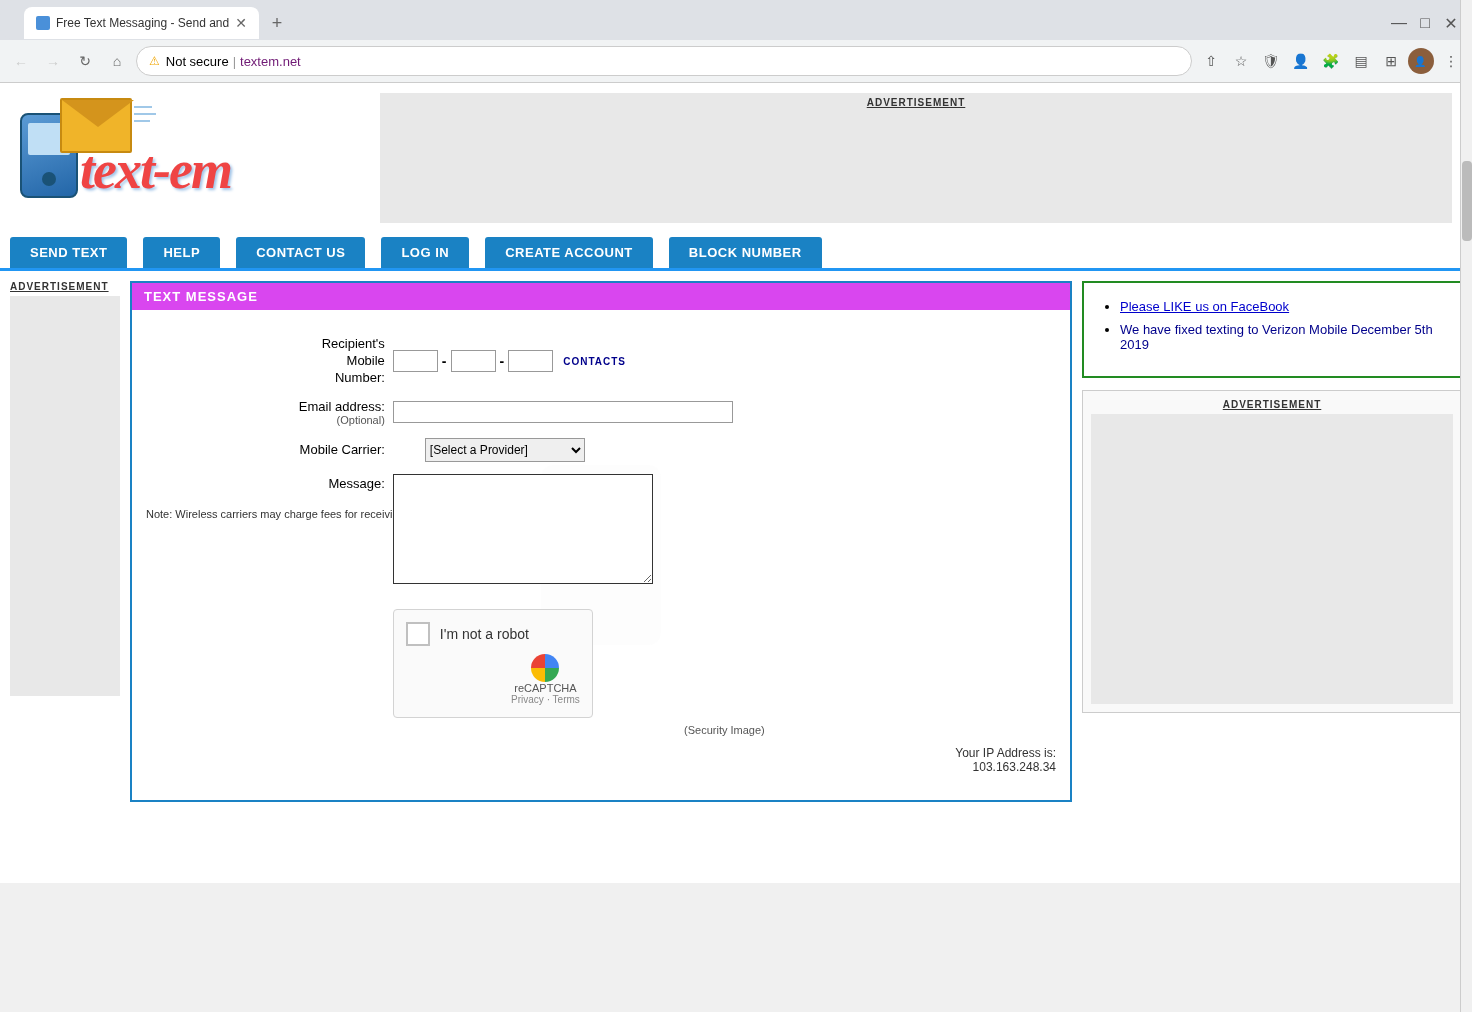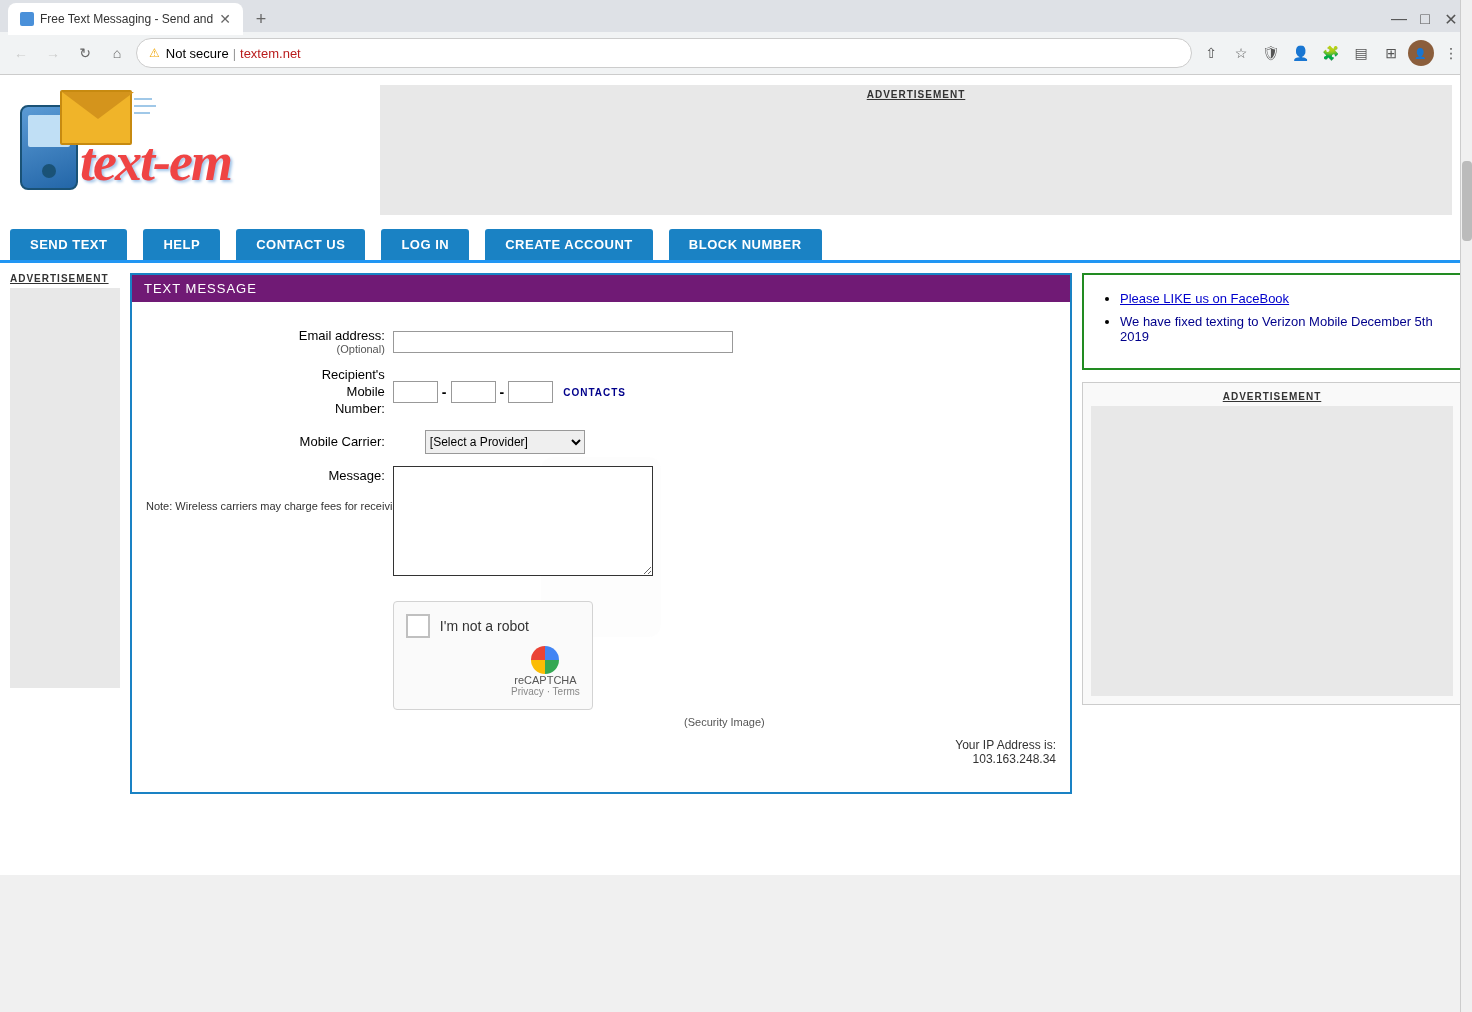--- a/index.html
+++ b/index.html
@@ -6,23 +6,23 @@
     body { font-family: Arial, sans-serif; font-size: 13px; background: #f0f0f0; }
 
     
     .browser-chrome {
       background: #dee1e6;
       width: 100%;
     }
     .browser-titlebar {
       display: flex;
       align-items: center;
-      padding: 6px 8px 0 8px;
+      padding: 6px 8px 0 24px;
       background: #dee1e6;
-      height: 32px;
+      height: 40px;
       border-radius: 15px;
     }
     .browser-tab {
       display: flex;
       align-items: center;
       background: #fff;
       border-radius: 8px 8px 0 0;
       padding: 6px 12px;
       font-size: 12px;
       color: #333;
@@ -90,21 +90,21 @@
     }
     .address-warning {
       color: #f0a500;
       margin-right: 6px;
       font-size: 12px;
     }
     .address-separator {
       color: #999;
       margin: 0 4px;
     }
-    .address-url { color: #b91c1c; }
+    .address-url { color: #701a75; }
     .toolbar-icons {
       display: flex;
       align-items: center;
       gap: 4px;
     }
     .toolbar-icon-btn {
       width: 26px; height: 26px;
       border-radius: 50%;
       border: none;
       background: transparent;
@@ -229,23 +229,23 @@
     
     .form-area {
       flex: 1;
       min-width: 0;
     }
     .form-panel {
       border: 2px solid #1a82c4;
       background: #fff;
     }
     .form-panel-header {
-      background: #701a75;
+      background: #d946ef;
       color: #fff;
-      font-weight: normal;
+      font-weight: bold;
       font-size: 13px;
       padding: 6px 12px;
       text-transform: uppercase;
       letter-spacing: 1px;
     }
     .form-panel-body {
       padding: 20px 10px;
       position: relative;
       overflow: hidden;
     }
@@ -560,43 +560,43 @@
         <div class="form-panel-header">TEXT MESSAGE</div>
         <div class="form-panel-body">
 
           <div class="form-watermark">
             <div style="width:120px;height:180px;background:#aaa;border-radius:12px;opacity:0.3;"></div>
           </div>
 
           <table class="form-table">
             <tbody>
                 <tr>
-              <td class="form-label">
-                <div>Email address:</div>
-                <span class="optional-note">(Optional)</span>
-              </td>
-              <td>
-                <input type="text" class="email-input" style="">
-              </td>
-            </tr>
-            <tr>
               <td class="form-label-multi">
                 <div>Recipient's</div>
                 <div>Mobile</div>
                 <div>Number:</div>
               </td>
               <td>
                 <div class="phone-inputs">
                   <input type="text" class="phone-seg" maxlength="3" style="">
                   <span class="phone-dash">-</span>
                   <input type="text" class="phone-seg" maxlength="3" style="">
                   <span class="phone-dash">-</span>
                   <input type="text" class="phone-seg" maxlength="4" style="">
                   <button class="contacts-btn">CONTACTS</button>
                 </div>
+              </td>
+            </tr>
+            <tr>
+              <td class="form-label">
+                <div>Email address:</div>
+                <span class="optional-note">(Optional)</span>
+              </td>
+              <td>
+                <input type="text" class="email-input" style="">
               </td>
             </tr>
             <tr>
               <td class="form-label">Mobile Carrier:</td>
               <td>
                 <select class="carrier-select">
                   <option>[Select a Provider]</option>
                 </select>
               </td>
             </tr>

